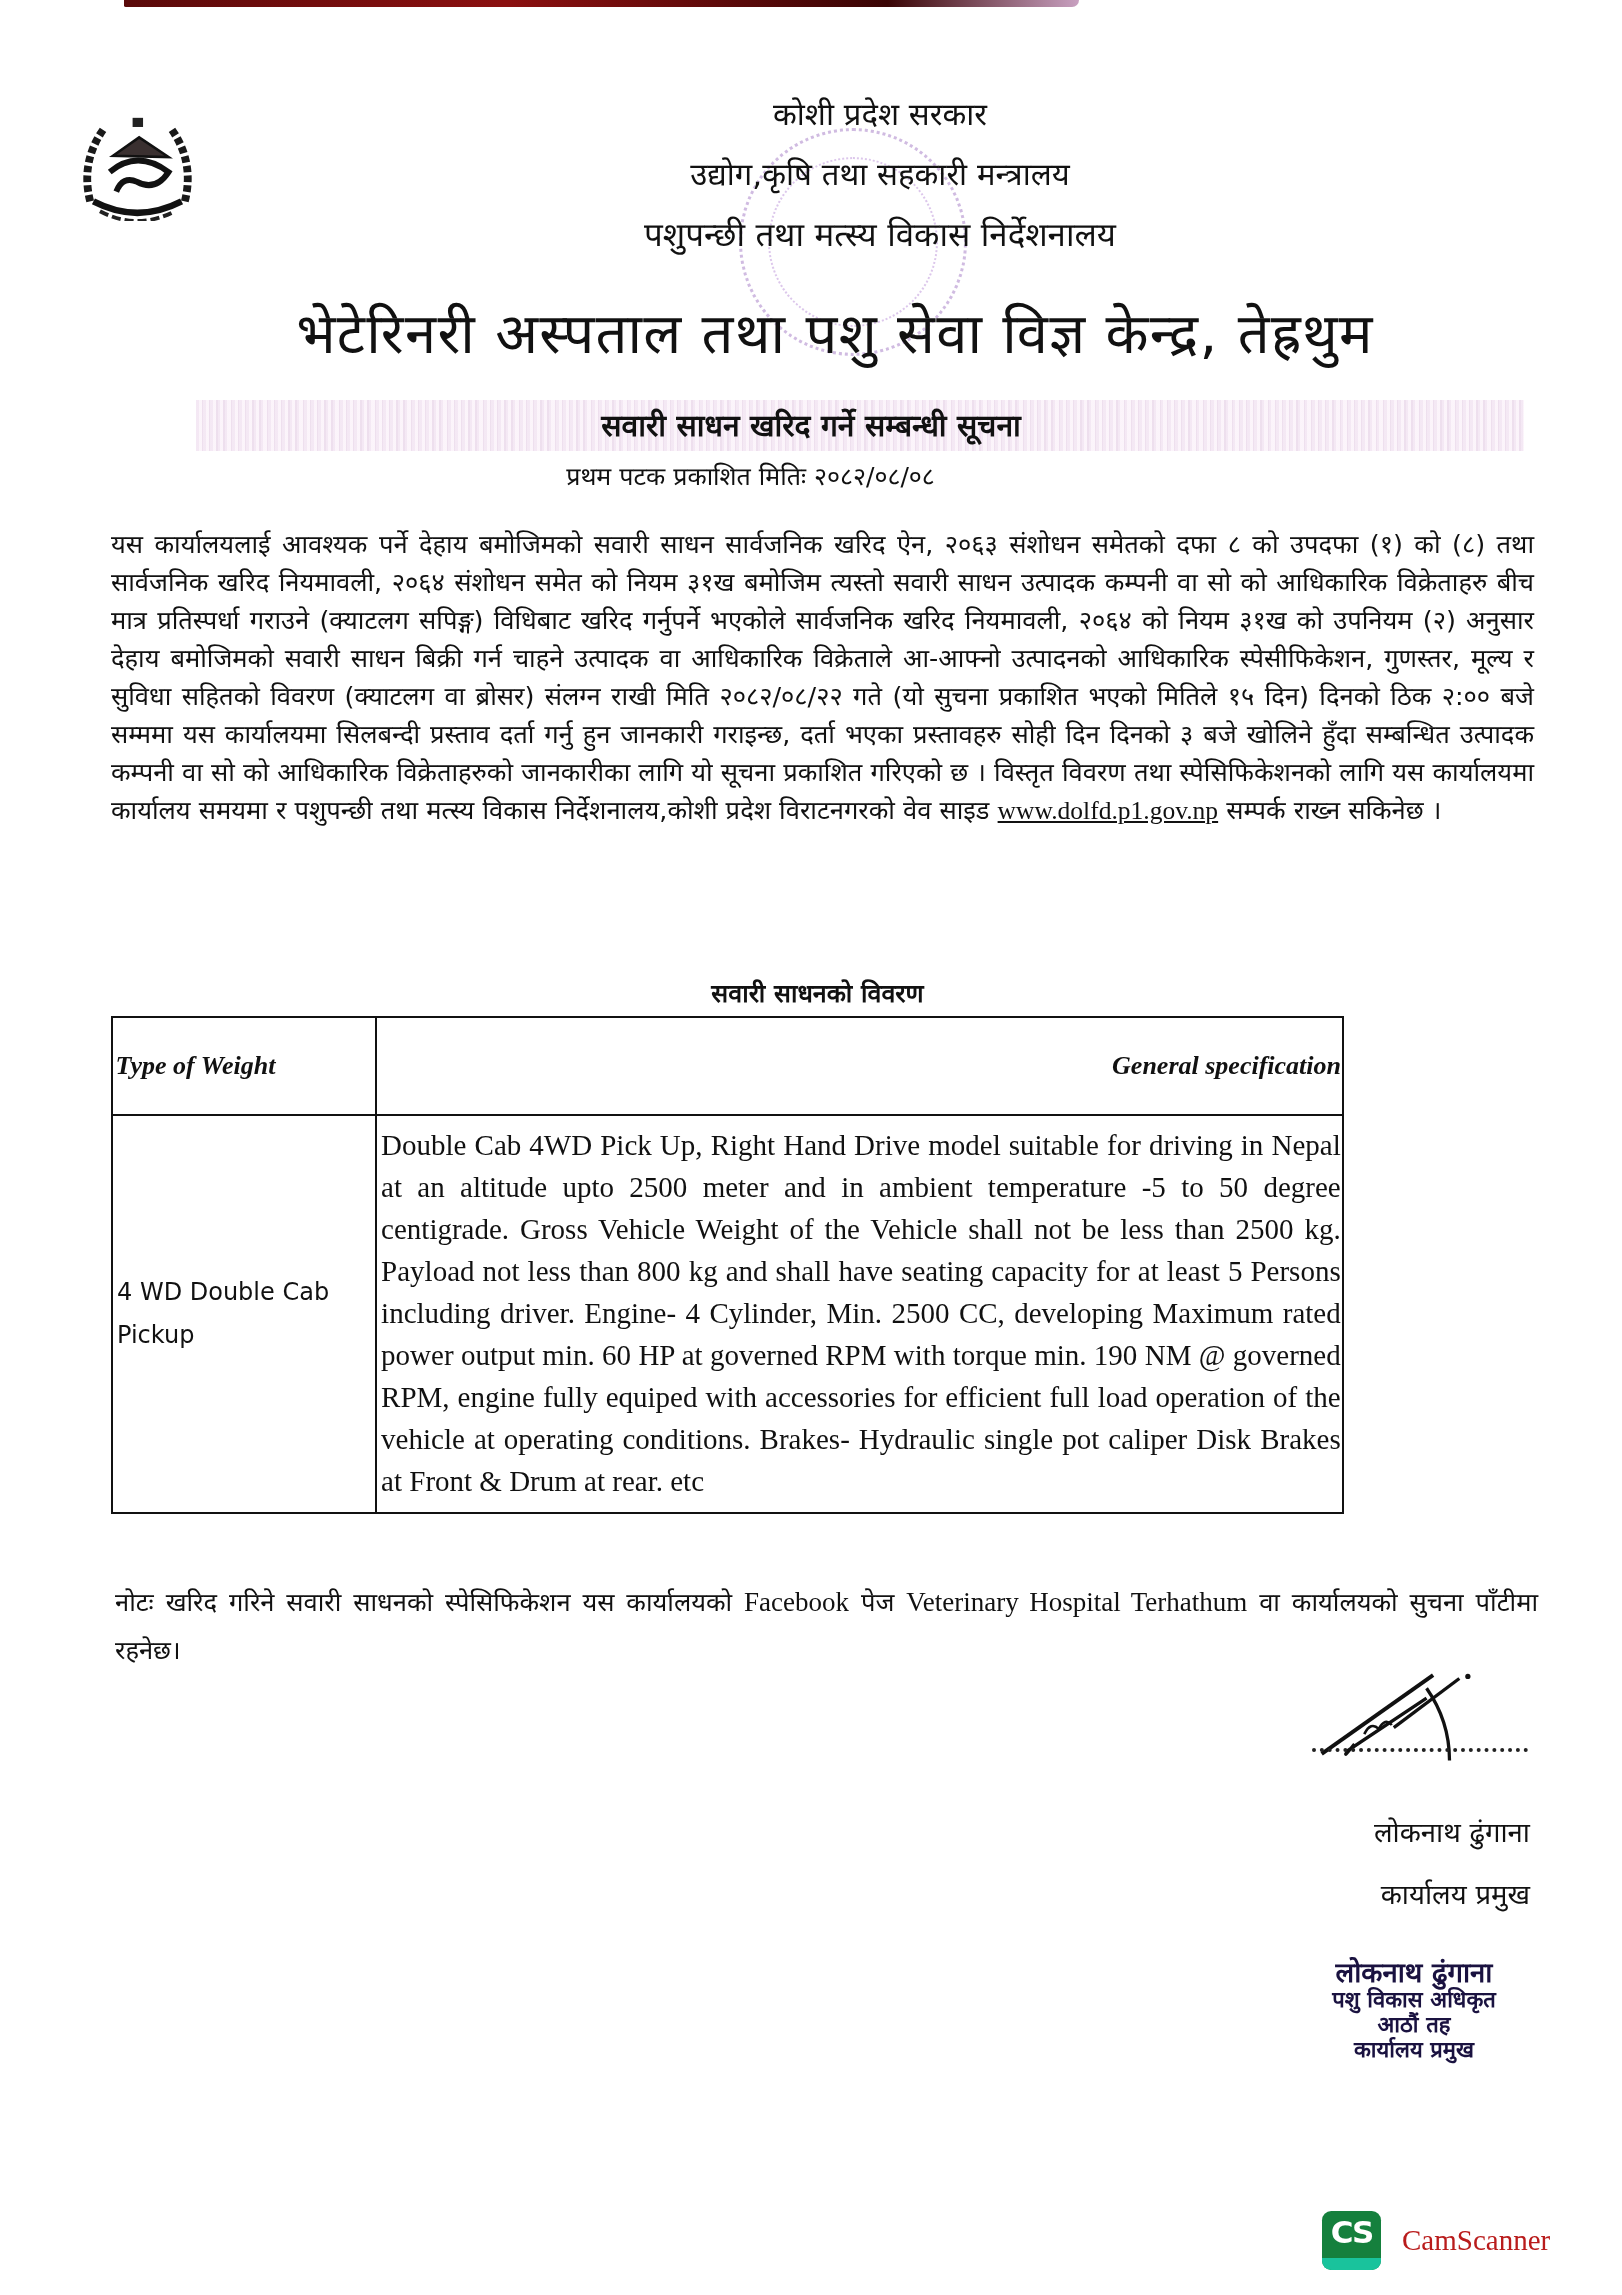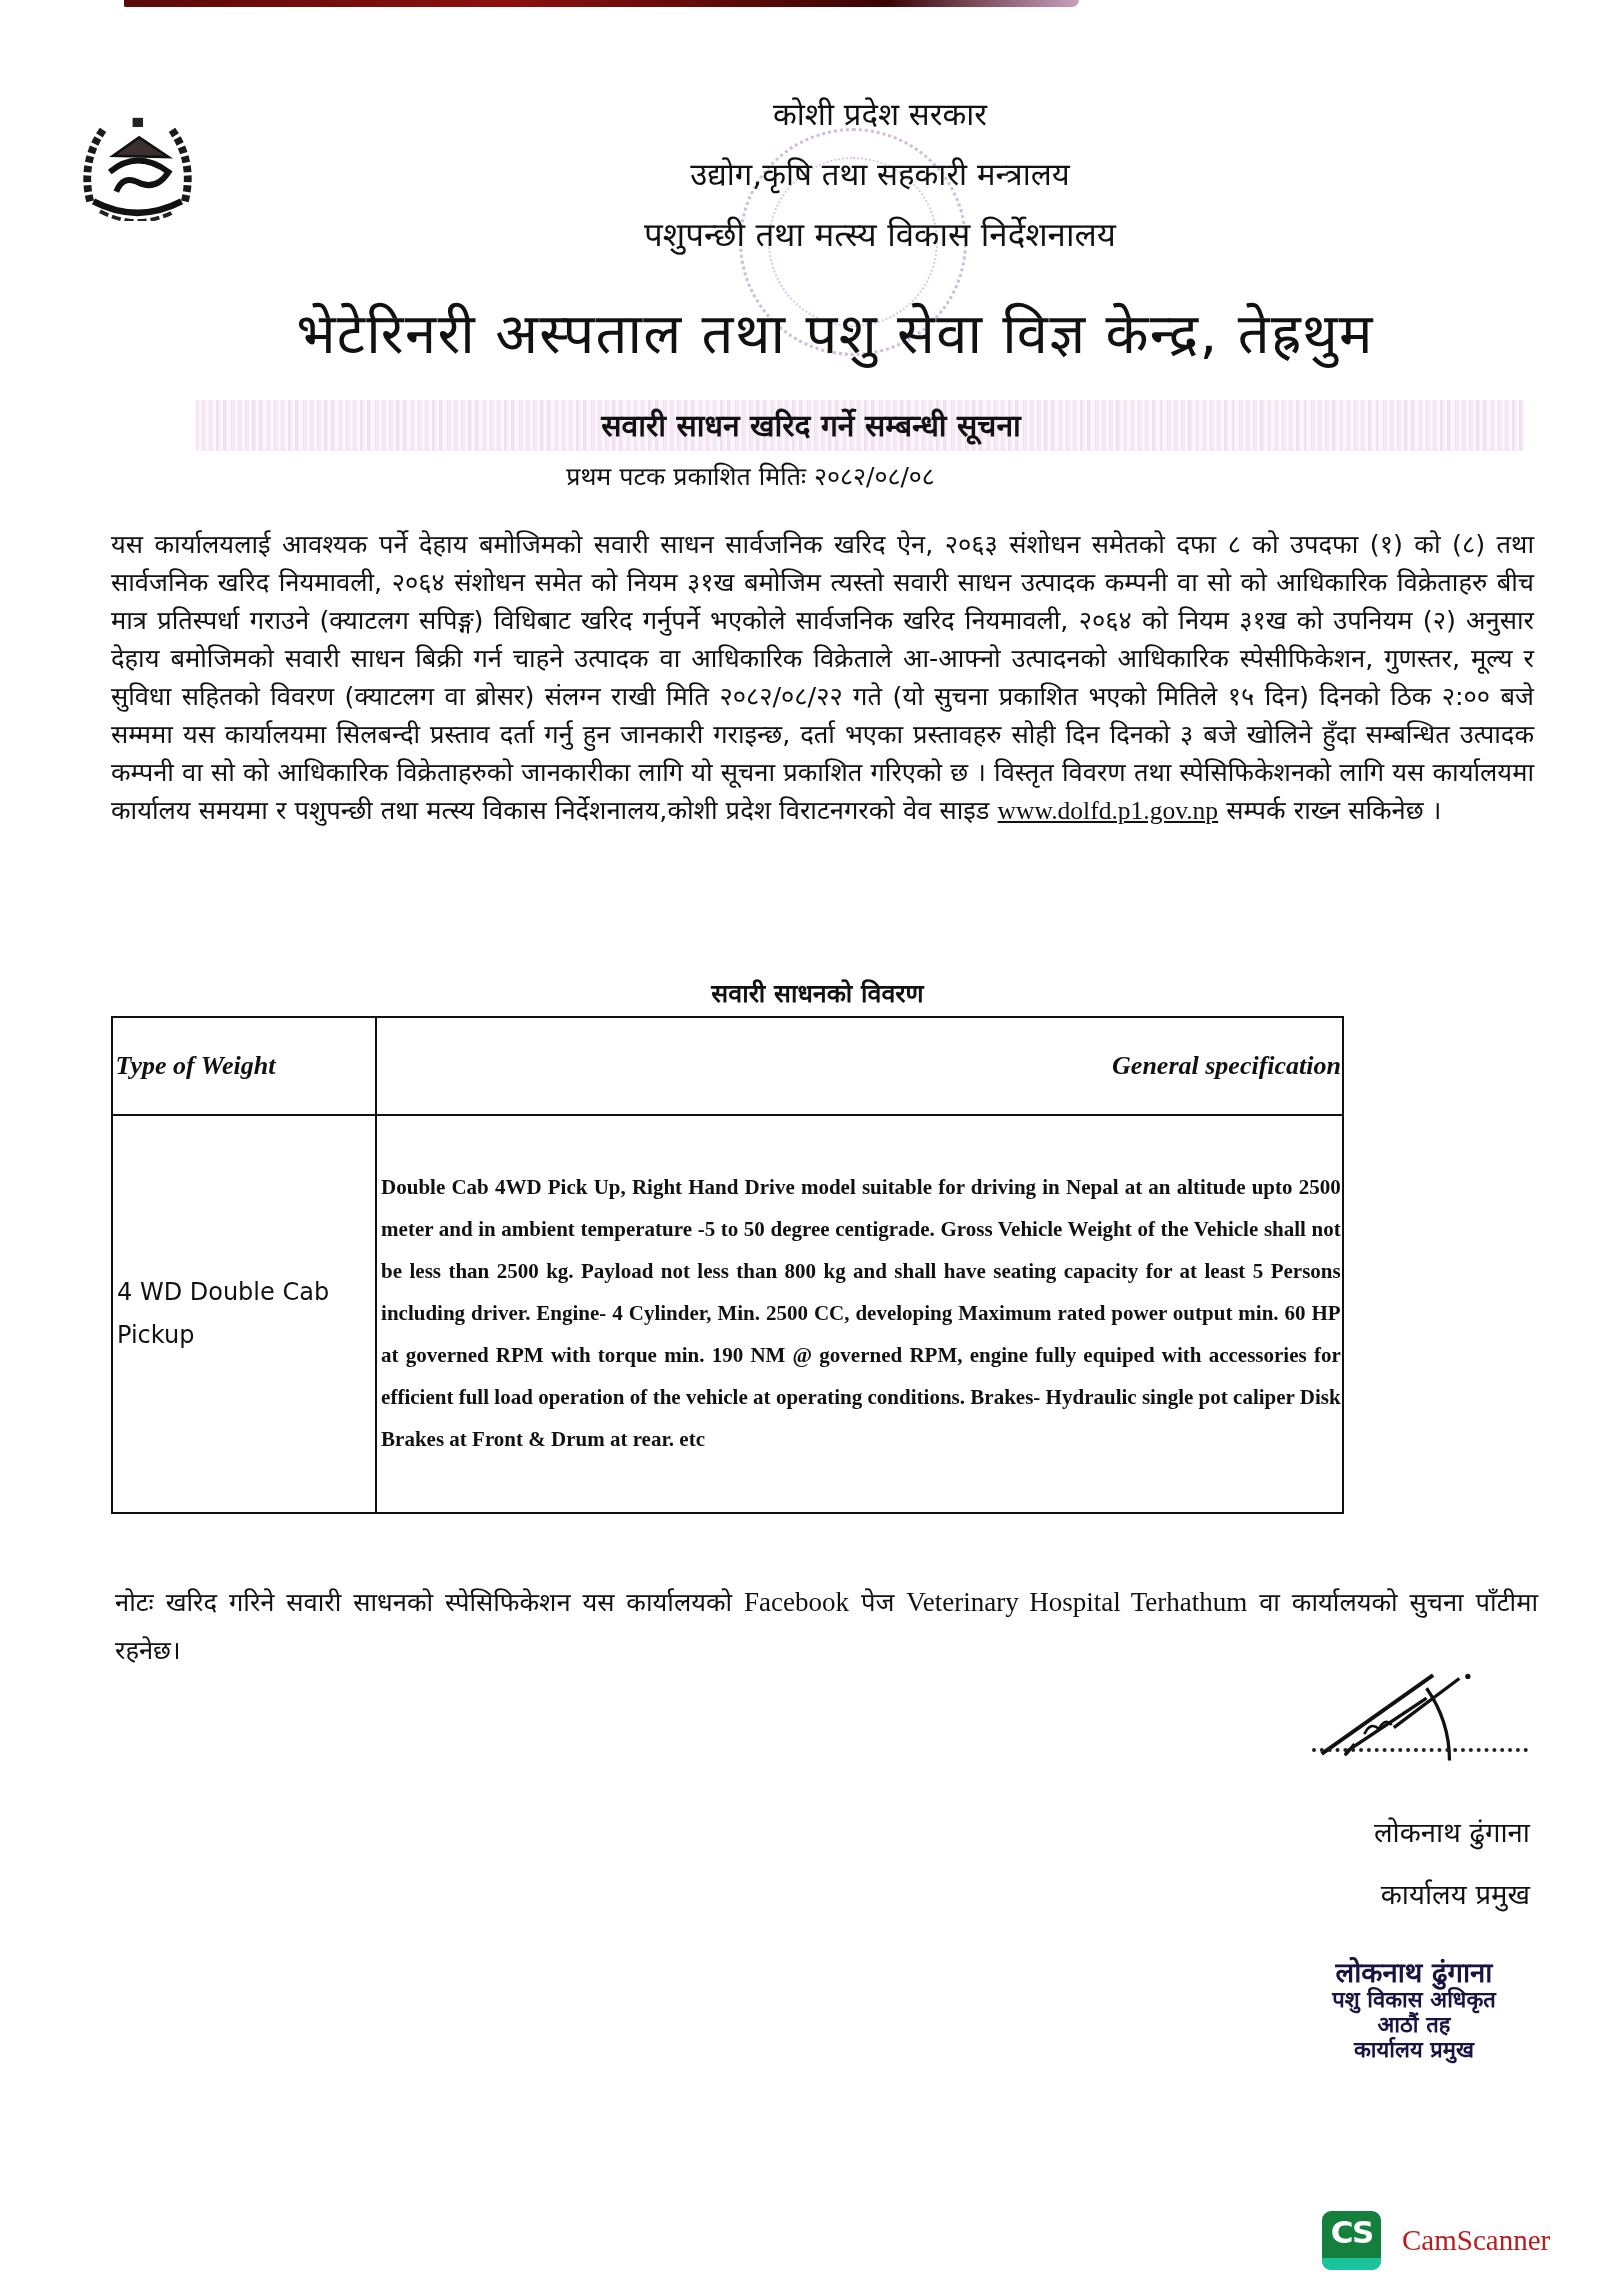--- a/index.html
+++ b/index.html
@@ -64,21 +64,21 @@
       height: 94px; font-family: "Liberation Serif", serif; font-style: italic;
       font-weight: bold; font-size: 26px;
     }
     .spec-table th.col-type { width: 257px; text-align: left; padding: 0 2.6px; }
     .spec-table th.col-spec { text-align: right; }
     .spec-table td.type-cell {
       font-family: "DejaVu Sans", sans-serif; font-size: 24px; line-height: 43px;
       padding: 0 4px; text-align: left;
     }
     .spec-table td.spec-cell {
-      font-family: "Liberation Serif", serif; font-weight: bold; font-size: 21px;
+      font-family: "Liberation Serif", serif; font-weight: normal; font-size: 29px;
       line-height: 42px; text-align: justify; padding: 0 1.3px 2.6px 3.9px; height: 393px;
     }
     .note {
       position: absolute; left: 115px; top: 1578px; width: 1423px;
       font-size: 25.5px; line-height: 48px; text-align: justify; text-align-last: left;
     }
     .note .latin { font-family: "Liberation Serif", serif; font-size: 27px; }
     .signature {
       position: absolute; left: 1302px; top: 1662px; width: 236px; height: 105px;
     }

